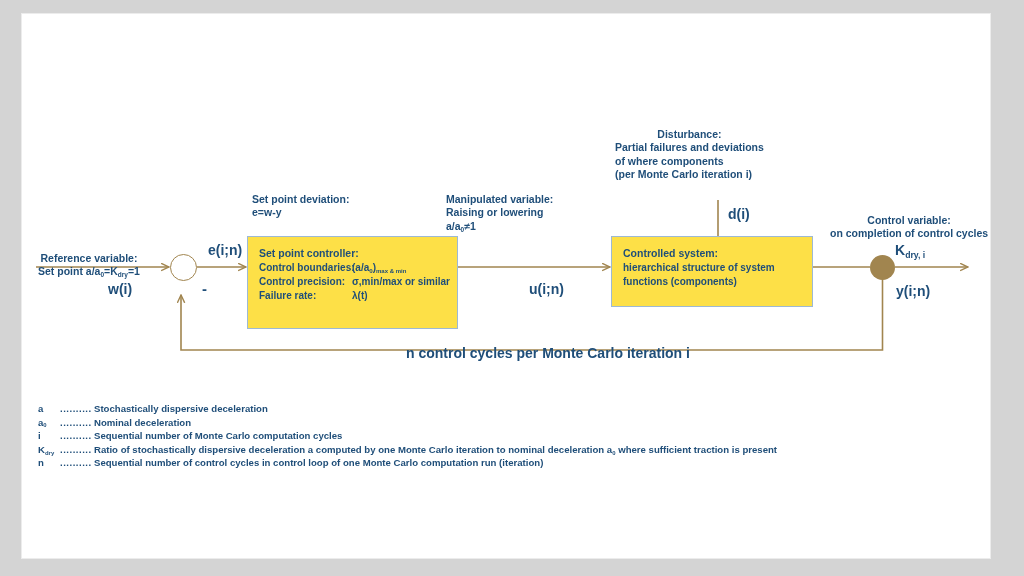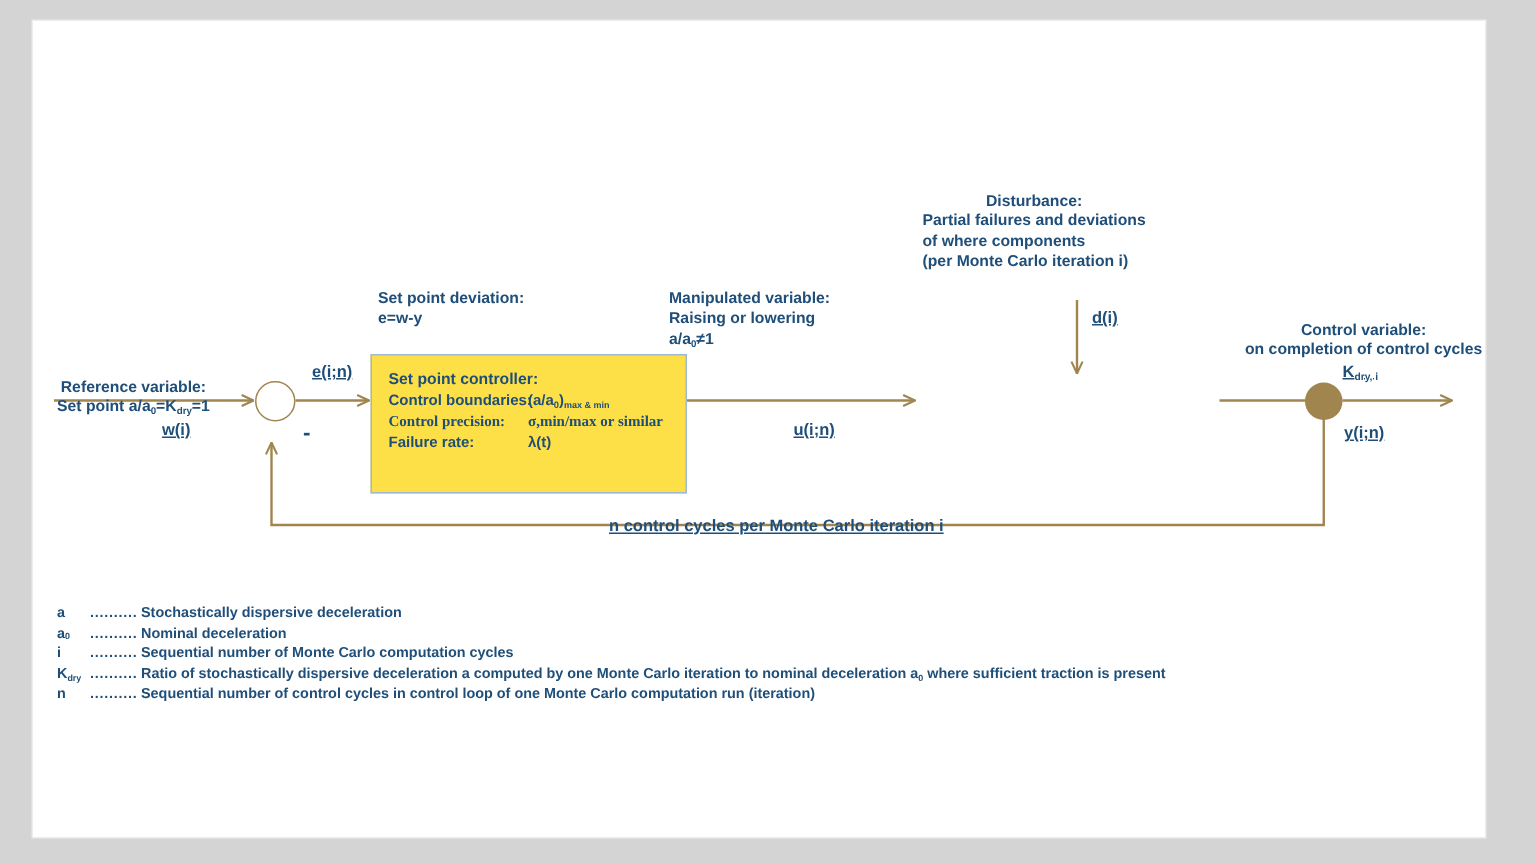--- a/index.html
+++ b/index.html
@@ -50,21 +50,21 @@
   .fillnode{
     position:absolute;
     width:25px;height:25px;border-radius:50%;
     background:#a1854f;
   }
   .minus{
     position:absolute;font-weight:bold;font-size:15px;color:#1f4e79;
   }
 
   
-  .sig{position:absolute;font-weight:bold;font-size:11px;color:#1f4e79;white-space:nowrap;text-decoration:underline;}
+  .sig{position:absolute;font-weight:bold;font-size:14px;color:#1f4e79;white-space:nowrap;}
 
   
   .legend{position:absolute;left:16px;top:388px;}
   .lg-row{display:flex;align-items:baseline;font-size:9.6px;color:#1f4e79;font-weight:bold;white-space:nowrap;line-height:1.42;}
   .lg-sym{width:22px;flex:0 0 22px;}
   .lg-dots{flex:0 0 34px;letter-spacing:.5px;}
   .lg-txt{}
 </style>
 </head>
 <body>
@@ -112,21 +112,21 @@
     </div>
     <div class="sig" style="left:186px;top:228px;">e(i;n)</div>
 
     <div class="box" style="left:225px;top:222px;width:211px;height:93px;">
       <div class="bx-inner">
         <div class="bx-title">Set point controller:</div>
         <div class="bx-line rowtab" style="margin-top:3px;">
           <span class="k">Control boundaries:</span>
           <span><span>(a/a</span><sub>0</sub><span>)</span><span class="tiny-sub">max &amp; min</span></span>
         </div>
-        <div class="bx-line rowtab" style="margin-top:3px;font-family:Liberation Serif, serif;">
+        <div class="bx-line rowtab" style="margin-top:3px;">
           <span class="k">Control precision:</span>
           <span>σ,min/max or similar</span>
         </div>
         <div class="bx-line rowtab" style="margin-top:3px;">
           <span class="k">Failure rate:</span>
           <span>λ(t)</span>
         </div>
       </div>
     </div>
 
@@ -138,20 +138,27 @@
     <div class="sig" style="left:507px;top:267px;">u(i;n)</div>
 
     <div class="tx" style="left:593px;top:114px;">
       <div class="cap">Disturbance:</div>
       <div class="sub-line">Partial failures and deviations</div>
       <div class="sub-line">of where components</div>
       <div class="sub-line">(per Monte Carlo iteration i)</div>
     </div>
     <div class="sig" style="left:706px;top:192px;">d(i)</div>
 
+    <div class="box" style="left:589px;top:222px;width:202px;height:71px;">
+      <div class="bx-inner">
+        <div class="bx-title">Controlled system:</div>
+        <div class="bx-line" style="margin-top:3px;">hierarchical structure of system</div>
+        <div class="bx-line" style="margin-top:3px;">functions (components)</div>
+      </div>
+    </div>
 
     <div class="tx" style="left:808px;top:200px;">
       <div class="cap">Control variable:</div>
       <div class="sub-line">on completion of control cycles</div>
     </div>
     <div class="sig" style="left:873px;top:228px;"><span>K</span><sub>dry, i</sub></div>
     <div class="sig" style="left:874px;top:269px;">y(i;n)</div>
 
     <div class="sig" style="left:384px;top:331px;">n control cycles per Monte Carlo iteration i</div>
 

